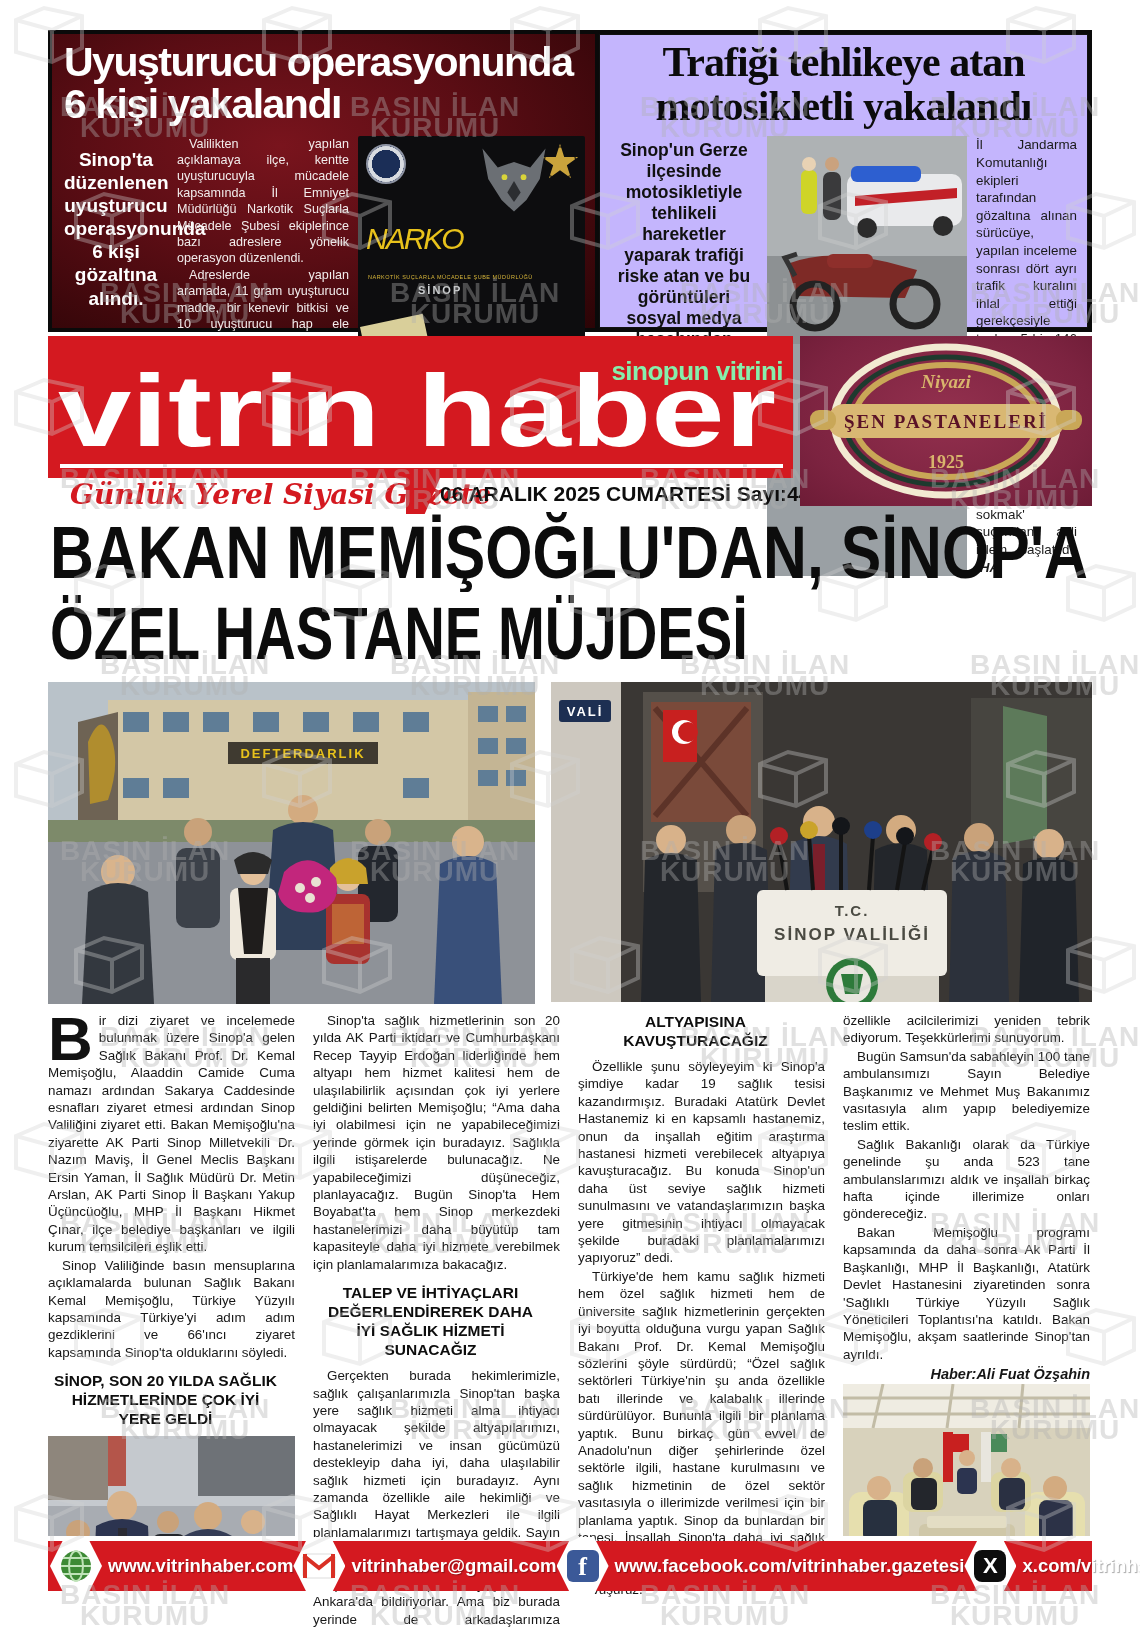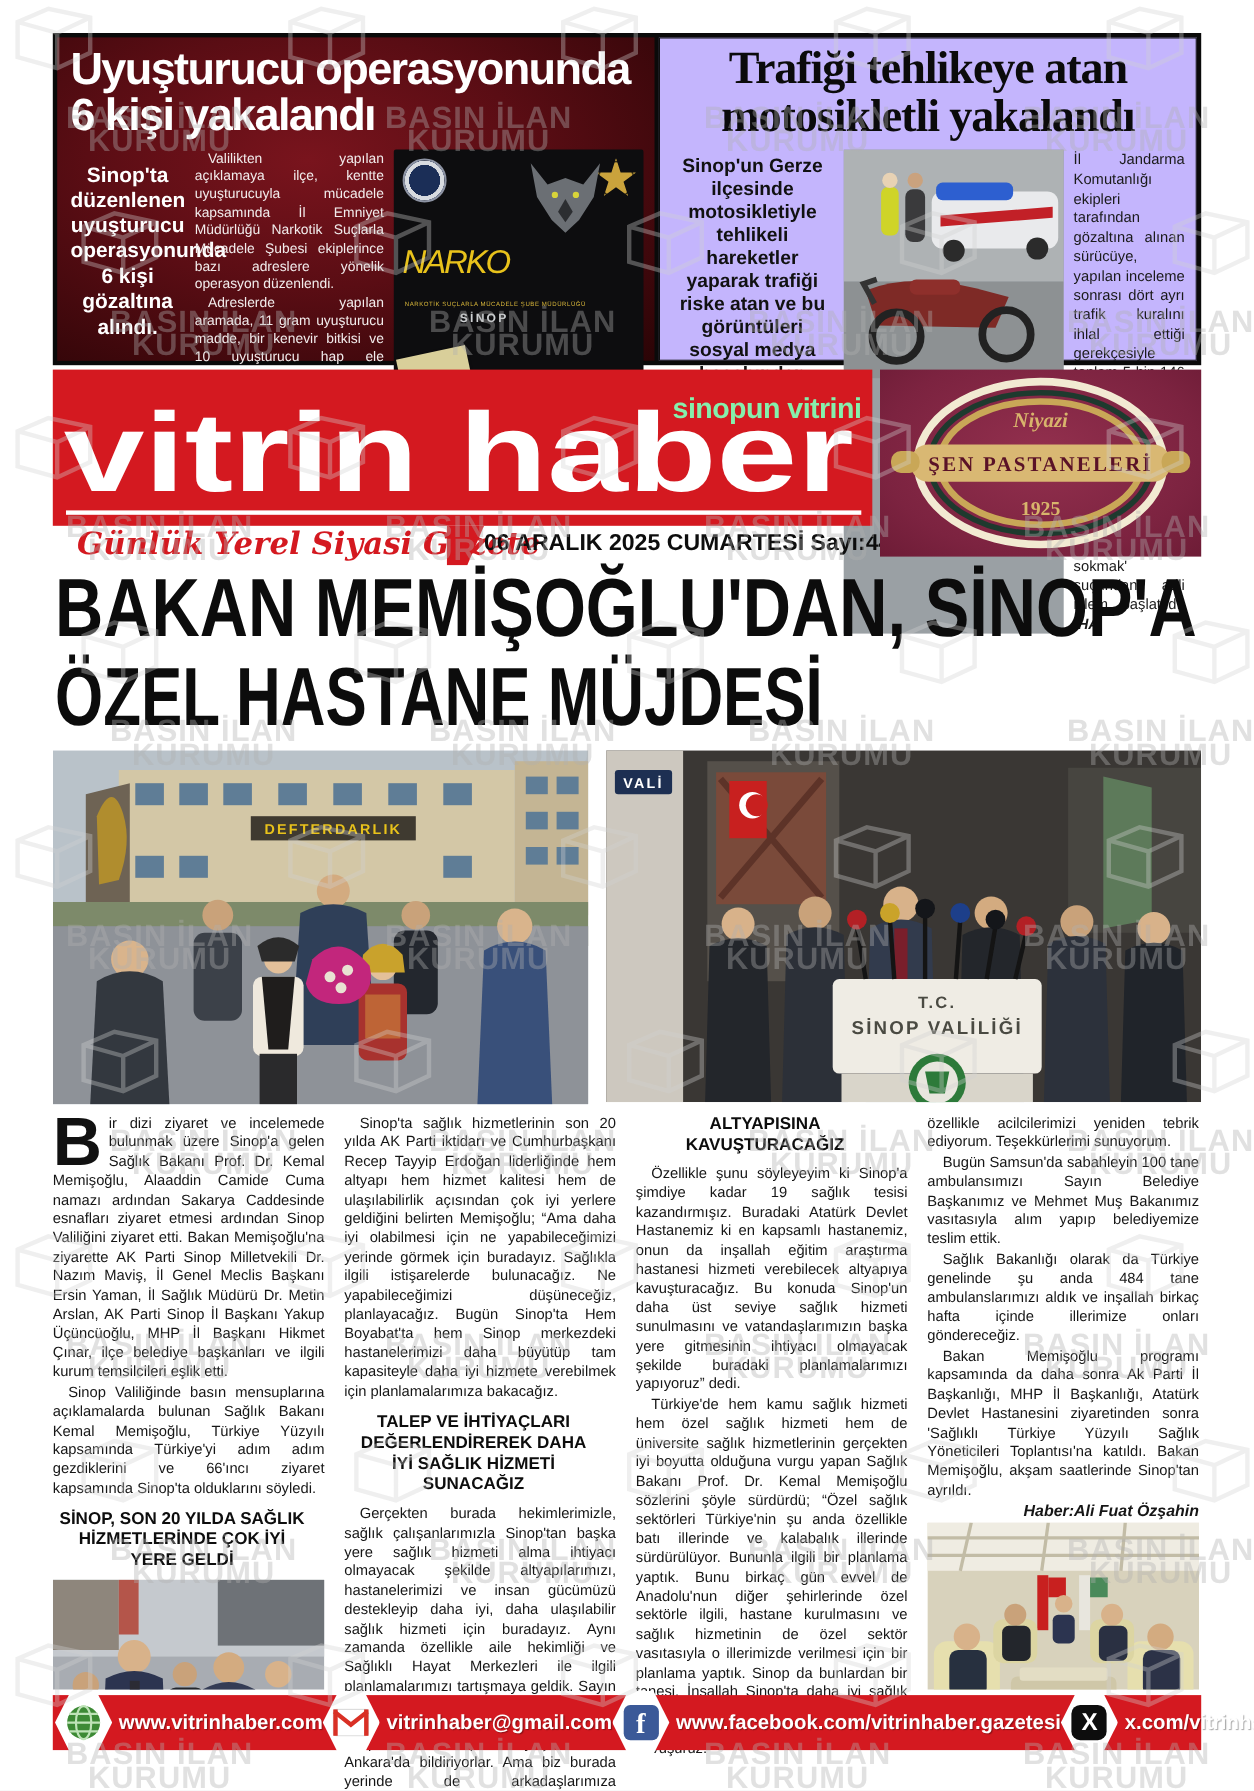--- a/index.html
+++ b/index.html
@@ -549,21 +549,21 @@
     <div class="col">
       <div class="subhead" style="margin-top:0;">ALTYAPISINA KAVUŞTURACAĞIZ</div>
       <p class="ind">Özellikle şunu söyleyeyim ki Sinop'a şimdiye kadar 19 sağlık tesisi kazandırmışız. Buradaki Atatürk Devlet Hastanemiz ki en kapsamlı hastanemiz, onun da inşallah eğitim araştırma hastanesi hizmeti verebilecek altyapıya kavuşturacağız. Bu konuda Sinop'un daha üst seviye sağlık hizmeti sunulmasını ve vatandaşlarımızın başka yere gitmesinin ihtiyacı olmayacak şekilde buradaki planlamalarımızı yapıyoruz” dedi.</p>
       <p class="ind">Türkiye'de hem kamu sağlık hizmeti hem özel sağlık hizmeti hem de üniversite sağlık hizmetlerinin gerçekten iyi boyutta olduğuna vurgu yapan Sağlık Bakanı Prof. Dr. Kemal Memişoğlu sözlerini şöyle sürdürdü; “Özel sağlık sektörleri Türkiye'nin şu anda özellikle batı illerinde ve kalabalık illerinde sürdürülüyor. Bununla ilgili bir planlama yaptık. Bunu birkaç gün evvel de Anadolu'nun diğer şehirlerinde özel sektörle ilgili, hastane kurulmasını ve sağlık hizmetinin de özel sektör vasıtasıyla o illerimizde verilmesi için bir planlama yaptık. Sinop da bunlardan bir tanesi. İnşallah Sinop'ta daha iyi sağlık hizmeti sunmak için hem kamunun hem özelin beraber olabileceği bir yapıya kavuşuruz.</p>
 
     </div>
 
     <div class="col">
       <p>özellikle acilcilerimizi yeniden tebrik ediyorum. Teşekkürlerimi sunuyorum.</p>
       <p class="ind">Bugün Samsun'da sabahleyin 100 tane ambulansımızı Sayın Belediye Başkanımız ve Mehmet Muş Bakanımız vasıtasıyla alım yapıp belediyemize teslim ettik.</p>
-      <p class="ind">Sağlık Bakanlığı olarak da Türkiye genelinde şu anda 484 tane ambulanslarımızı aldık ve inşallah birkaç hafta içinde illerimize onları göndereceğiz.</p>
+      <p class="ind">Sağlık Bakanlığı olarak da Türkiye genelinde şu anda 523 tane ambulanslarımızı aldık ve inşallah birkaç hafta içinde illerimize onları göndereceğiz.</p>
       <p class="ind">Bakan Memişoğlu programı kapsamında da daha sonra Ak Parti İl Başkanlığı, MHP İl Başkanlığı, Atatürk Devlet Hastanesini ziyaretinden sonra 'Sağlıklı Türkiye Yüzyılı Sağlık Yöneticileri Toplantısı'na katıldı. Bakan Memişoğlu, akşam saatlerinde Sinop'tan ayrıldı.</p>
       <div class="byline">Haber:Ali Fuat Özşahin</div>
       <div class="col-photo meeting">
         <svg width="247" height="200" viewBox="0 0 247 200">
           <rect width="247" height="200" fill="#d8d2bc"></rect>
           <g fill="#efece2">
               <rect x="0" y="0" width="247" height="44"></rect>
             </g>
           <g stroke="#c2bca6" stroke-width="3">
               <line x1="0" y1="14" x2="247" y2="14"></line>

